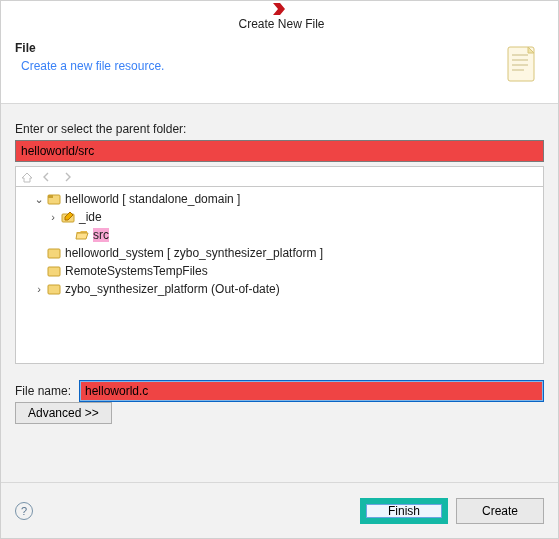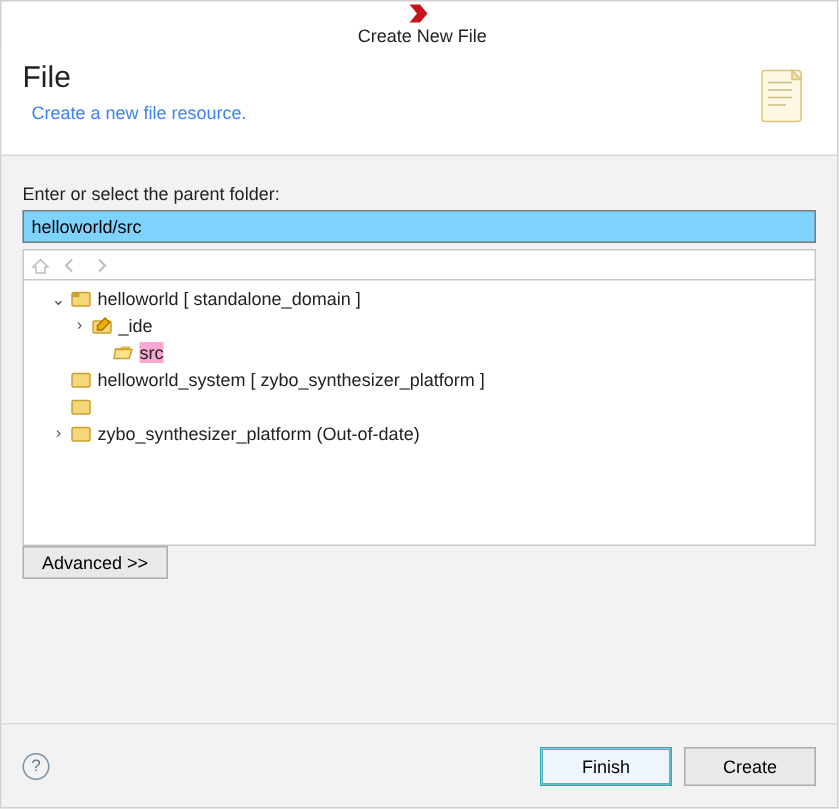--- a/index.html
+++ b/index.html
@@ -4,47 +4,47 @@
 <style>
   * { box-sizing: border-box; font-family: "Segoe UI", Tahoma, sans-serif; }
   body { margin: 0; background: #fff; width: 559px; height: 539px; border: 1px solid #d0d0d0; display: flex; flex-direction: column; font-size: 12px; color: #222; }
   .titlebar { height: 30px; display: flex; align-items: center; padding: 0 4px 0 8px; flex-direction: column; }
   .titlebar .ticon { width: 16px; height: 16px; margin-right: 6px; }
   .titlebar .title { flex: 1; font-size: 12px; }
   .winbtns { display: flex; }
   .winbtn { width: 44px; height: 28px; display: flex; align-items: center; justify-content: center; color: #333; }
   .header { background: #fff; padding: 10px 14px 14px 14px; display: flex; border-bottom: 1px solid #d8d8d8; }
   .header-left { flex: 1; }
-  .header h1 { margin: 0 0 4px 0; font-size: 20px; font-weight: 400; }
+  .header h1 { margin: 0 0 4px 0; font-size: 12px; font-weight: 700; }
   .header .sub { font-size: 12px; color: #3b82f6; margin-left: 6px; }
   .header .banner-icon { width: 44px; height: 48px; }
   .body { flex: 1; background: #f2f2f2; padding: 12px 14px; display: flex; flex-direction: column; }
   .lbl { margin: 6px 0 4px 0; }
-  .input-text { width: 100%; height: 22px; border: 1px solid #7a7a7a; background: #7dd3fc; padding: 2px 5px; font-size: 12px; outline: none; }
+  .input-text { width: 100%; height: 22px; border: 1px solid #7a7a7a; background: #ef4444; padding: 2px 5px; font-size: 12px; outline: none; }
   .toolbar { height: 20px; display: flex; align-items: center; gap: 4px; margin-top: 4px; padding: 2px 3px; background: #fff; border: 1px solid #c8c8c8; border-bottom: none; }
   .toolbar .tbtn { width: 16px; height: 16px; display: flex; align-items: center; justify-content: center; opacity: .55; }
   .tree { background: #fff; border: 1px solid #c8c8c8; height: 178px; padding: 3px 2px; overflow: auto; }
   .node { display: flex; align-items: center; height: 18px; padding-right: 4px; white-space: nowrap; }
   .tw { width: 14px; display: flex; justify-content: center; color: #555; font-size: 11px; }
   .icon { width: 16px; height: 16px; display: flex; align-items: center; justify-content: center; margin-right: 3px; }
   .sel { background: #f9a8d4; }
   .node span.txt { font-size: 12px; }
   .indent1 { padding-left: 14px; }
   .indent2 { padding-left: 28px; }
   .indent3 { padding-left: 42px; }
   .row-filename { margin-top: 16px; display: flex; align-items: center; }
   .row-filename label { width: 64px; }
   .row-filename input { flex: 1; border: 1px solid #0a64c4; box-shadow: inset 0 0 0 1px #7fb7ea; }
   .advanced { }
   .btn { background: #e9e9e9; border: 1px solid #adadad; padding: 3px 12px; font-size: 12px; cursor: default; }
   .footer { border-top: 1px solid #d8d8d8; height: 56px; display: flex; align-items: center; padding: 0 14px; background: #f2f2f2; }
   .help { width: 18px; height: 18px; border: 1.3px solid #7893a9; border-radius: 50%; color: #5a7690; display: flex; align-items: center; justify-content: center; font-size: 11px; }
   .footer .spacer { flex: 1; }
   .footer .btn { width: 88px; height: 26px; padding: 0; margin-left: 8px; }
-  .footer .btn.primary { border: 1px solid #14b8a6; box-shadow: inset 0 0 0 1px #69a4e2; background: #eef5fd; }
+  .footer .btn.primary { border: 6px solid #14b8a6; box-shadow: inset 0 0 0 1px #69a4e2; background: #eef5fd; }
 </style>
 </head>
 <body>
 
 <div class="titlebar">
   <span class="ticon">
     <svg viewBox="0 0 16 16">
         <path d="M2 2 L9 2 L14 8 L9 14 L2 14 L7 8 Z" fill="#c4151c"></path>
       </svg>
   </span>
@@ -148,32 +148,37 @@
         </span>
       <span class="txt">helloworld_system [ zybo_synthesizer_platform ]</span>
     </div>
     <div class="node indent1">
       <span class="tw"></span>
       <span class="icon">
           <svg width="14" height="14">
             <rect x="1" y="3" width="12" height="9" rx="1" fill="#f5d67a" stroke="#caa12f"></rect>
           </svg>
         </span>
+      <span class="txt">RemoteSystemsTempFiles</span>
     </div>
     <div class="node indent1">
       <span class="tw">›</span>
       <span class="icon">
           <svg width="14" height="14">
             <rect x="1" y="3" width="12" height="9" rx="1" fill="#f5d67a" stroke="#caa12f"></rect>
           </svg>
         </span>
       <span class="txt">zybo_synthesizer_platform (Out-of-date)</span>
     </div>
   </div>
 
+  <div class="row-filename">
+    <label>File name:</label>
+    <input class="input-text" value="helloworld.c" style="">
+  </div>
 
   <div class="advanced">
     <button class="btn">Advanced &gt;&gt;</button>
   </div>
 </div>
 
 <div class="footer">
   <div class="help">?</div>
   <div class="spacer"></div>
   <button class="btn primary">Finish</button>

